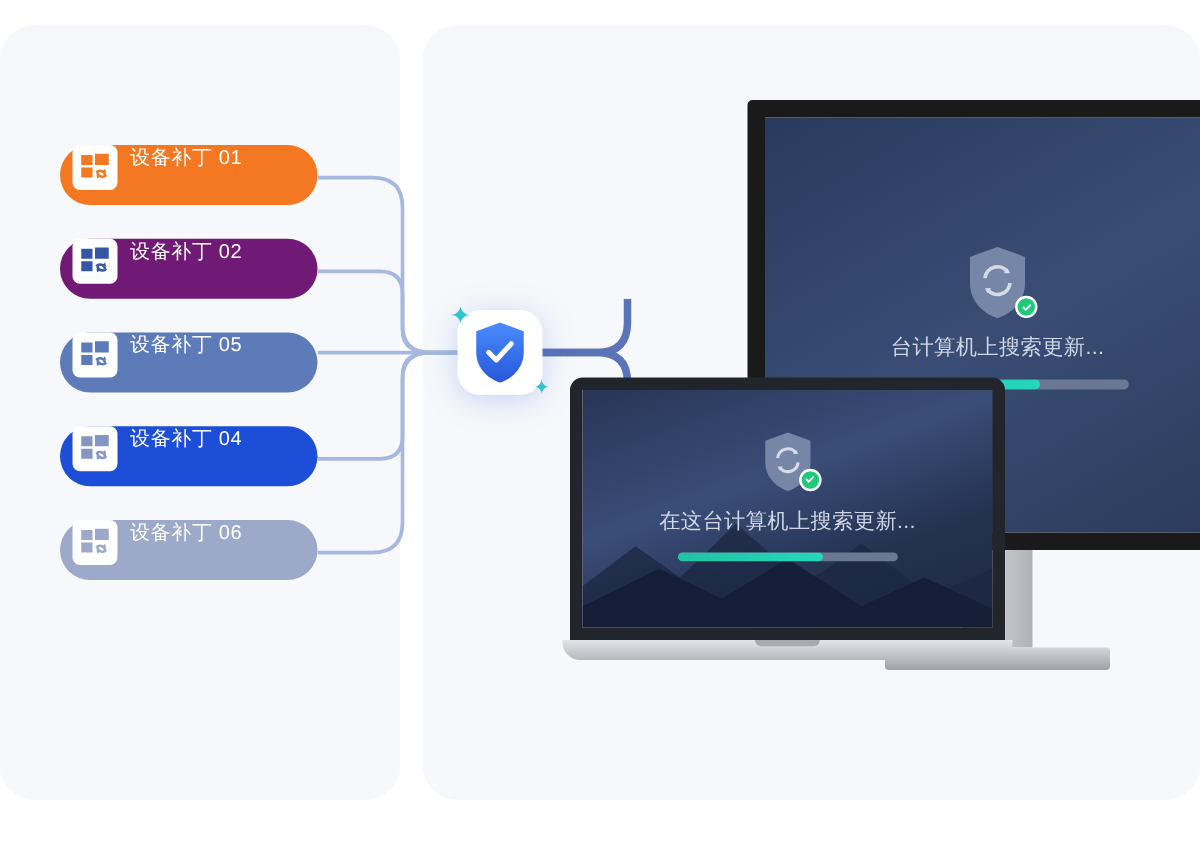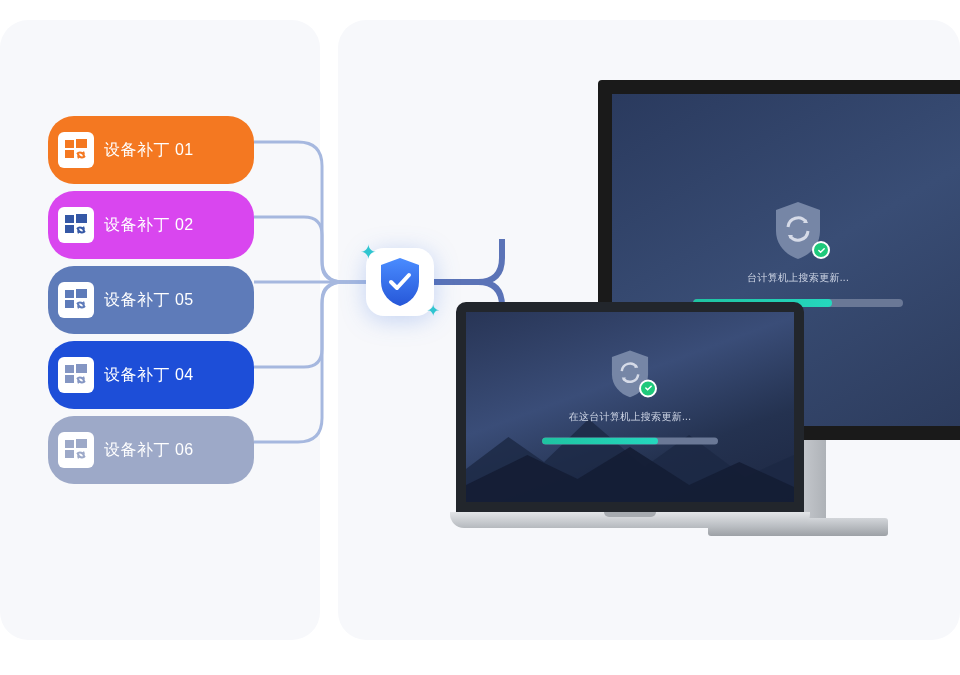--- a/index.html
+++ b/index.html
@@ -27,44 +27,43 @@
   width: 622px;
   height: 620px;
   background: #f7f8fb;
   border-radius: 28px;
   overflow: hidden;
 }
 .pill {
   position: absolute;
   left: 48px;
   width: 206px;
-  height: 68px;
+  height: 48px;
   border-radius: 26px;
   display: flex;
-  align-items: center;
   padding-left: 10px;
   gap: 10px;
 }
 .pill .icon-box {
   width: 36px;
   height: 36px;
   background: #fff;
   border-radius: 6px;
   display: flex;
   align-items: center;
   justify-content: center;
 }
 .pill .label {
   color: #fff;
   font-size: 16px;
   font-weight: 500;
   letter-spacing: 0.5px;
 }
 .p1 { top: 116px; background: #f47821; }
-.p2 { top: 191px; background: #d946ef; }
+.p2 { top: 191px; background: #701a75; }
 .p3 { top: 266px; background: #5e7bb9; }
 .p4 { top: 341px; background: #1d4ed8; }
 .p5 { top: 416px; background: #9da9c8; }
 .nexus {
   position: absolute;
   left: 364px;
   top: 246px;
   width: 72px;
   height: 72px;
   display: flex;
@@ -197,21 +196,21 @@
   background: #1fc97b;
   border: 2px solid #fff;
   border-radius: 50%;
   display: flex;
   align-items: center;
   justify-content: center;
 }
 .check-dot svg { width: 9px; height: 9px; }
 .device-text {
   color: #cfd6e6;
-  font-size: 10px;
+  font-size: 17px;
   letter-spacing: 0.3px;
   white-space: nowrap;
 }
 .progress {
   width: 210px;
   height: 8px;
   background: #6a7896;
   border-radius: 4px;
   overflow: hidden;
   margin-top: 4px;

